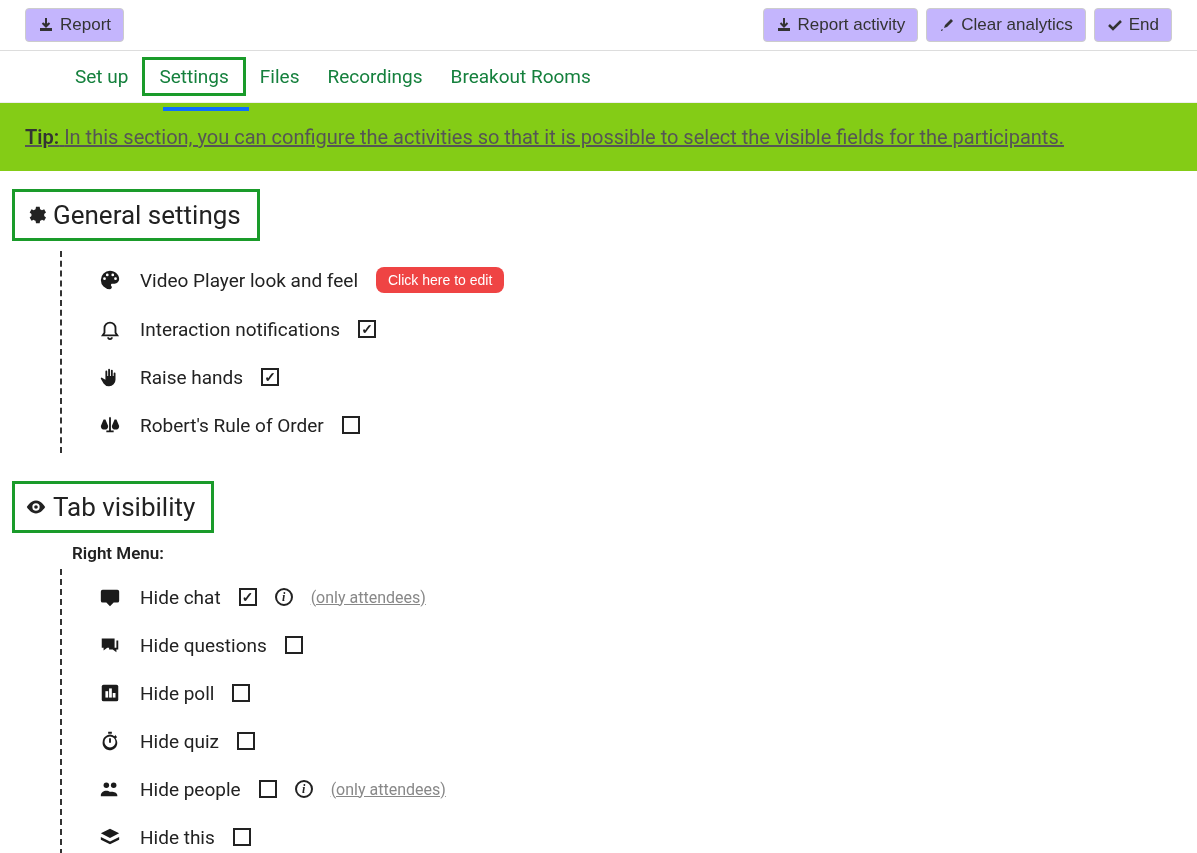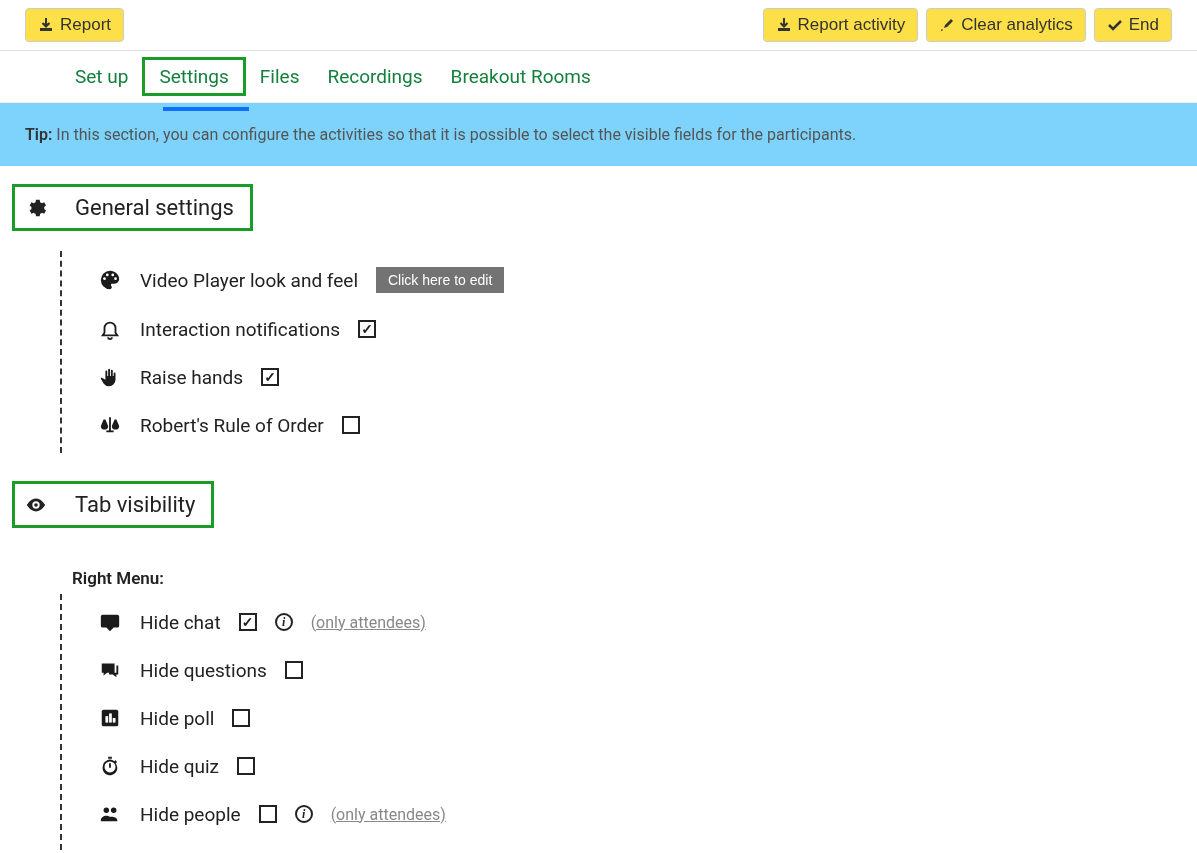--- a/index.html
+++ b/index.html
@@ -16,21 +16,21 @@
   align-items: center;
   padding: 8px 25px;
   border-bottom: 1px solid #ddd;
 }
 .topbar-left, .topbar-right { display: flex; gap: 8px; }
 .btn {
   display: inline-flex;
   align-items: center;
   gap: 6px;
   padding: 6px 12px;
-  background: #fde047;
+  background: #c4b5fd;
   border: 1px solid #ccc;
   border-radius: 4px;
   font-size: 17px;
   color: #333;
   cursor: pointer;
 }
 .btn .icon { width: 16px; height: 16px; display: inline-flex; align-items: center; justify-content: center; }
 .tabs {
   display: flex;
   gap: 28px;
@@ -48,36 +48,37 @@
 .tab.active::after {
   content: "";
   position: absolute;
   left: 18px;
   right: -6px;
   bottom: -18px;
   height: 4px;
   background: #0d6efd;
 }
 .tip-bar {
-  background: #7dd3fc;
+  background: #84cc16;
   padding: 22px 25px;
-  font-size: 16px;
+  font-size: 20px;
   color: #555;
+  text-decoration: underline;
 }
 .tip-bar .tip-label { font-weight: 600; color: #333; }
 .section { padding: 18px 12px 10px 12px; }
 .section-header {
   display: inline-flex;
   align-items: center;
-  gap: 28px;
+  gap: 6px;
   border: 3px solid #1a9b2a;
   padding: 8px 16px 8px 10px;
-  font-size: 22px;
+  font-size: 26px;
   color: #222;
-  margin-bottom: 20px;
+  margin-bottom: 10px;
 }
 .section-header .icon { width: 22px; height: 22px; }
 .settings-list {
   margin-left: 48px;
   border-left: 2px dashed #333;
   padding-left: 36px;
   padding-top: 4px;
   padding-bottom: 4px;
 }
 .setting-row {
@@ -90,24 +91,24 @@
 .setting-row .row-icon {
   width: 24px;
   height: 24px;
   display: inline-flex;
   align-items: center;
   justify-content: center;
   color: #1b1b1b;
 }
 .setting-row .label { color: #222; }
 .blue-btn {
-  background: #737373;
+  background: #ef4444;
   color: #fff;
   border: none;
-  border-radius: 0;
+  border-radius: 8px;
   padding: 5px 12px;
   font-size: 14px;
   cursor: pointer;
 }
 .checkbox {
   width: 18px;
   height: 18px;
   border: 2px solid #222;
   display: inline-flex;
   align-items: center;
@@ -131,21 +132,21 @@
   font-size: 12px;
   font-weight: 700;
   font-style: italic;
   font-family: Georgia, serif;
 }
 .hint { color: #888; font-size: 16px; text-decoration: underline; }
 .subheading {
   font-weight: 600;
   font-size: 17px;
   margin-left: 60px;
-  margin-top: 20px;
+  margin-top: 0;
   margin-bottom: 6px;
 }
 svg { display: block; }
 </style>
 </head>
 <body>
 
 <div class="topbar">
   <div class="topbar-left">
     <button class="btn">

